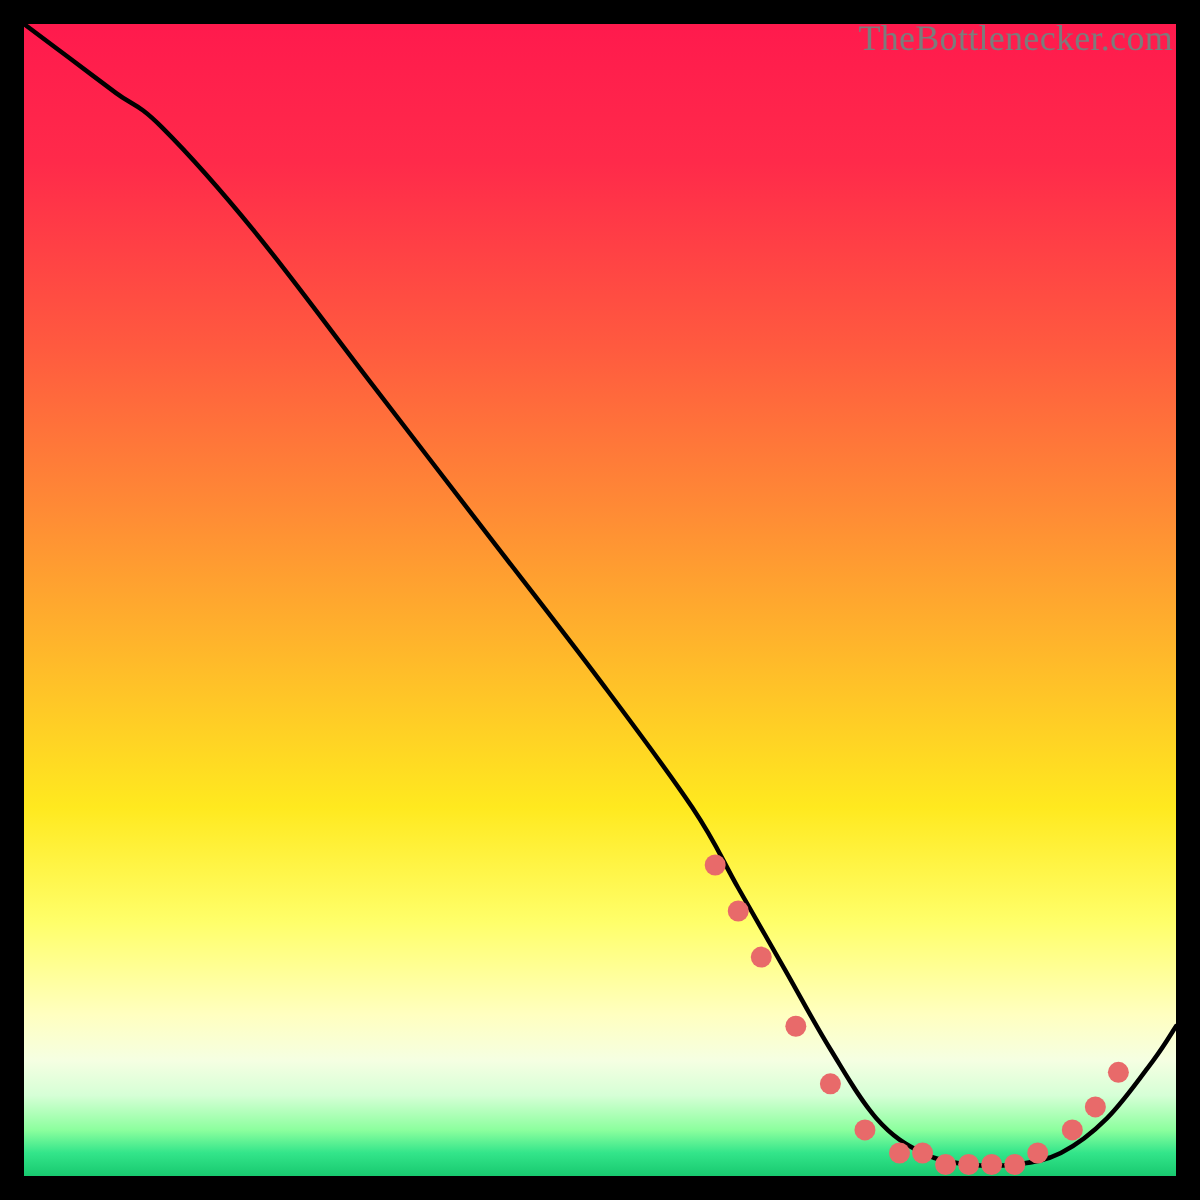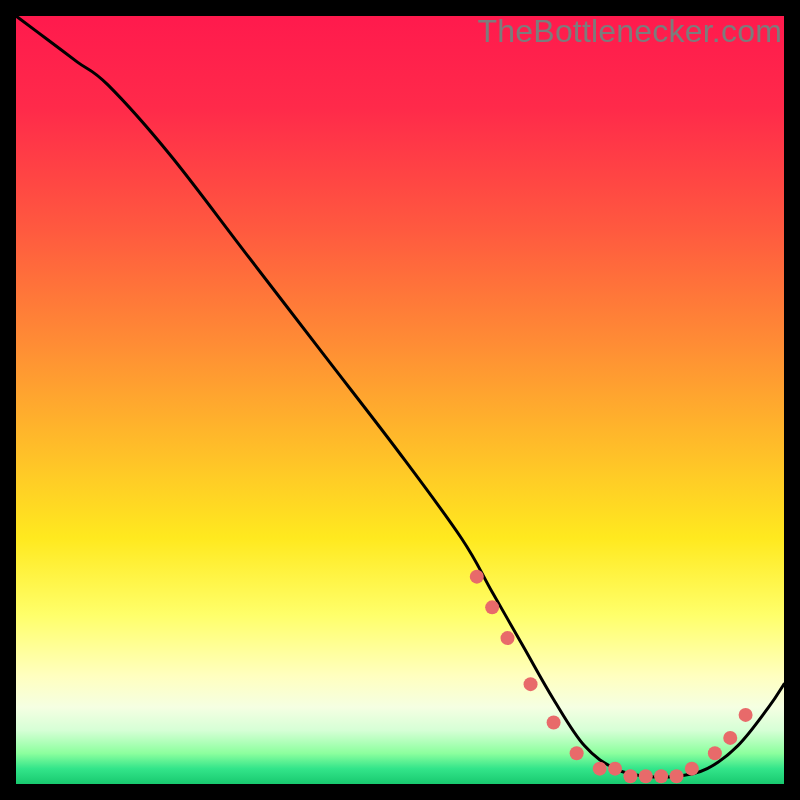--- a/index.html
+++ b/index.html
@@ -38,22 +38,22 @@
       #8cff9e 96%,
       #33e58a 98%,
       #18c96f 100%
     );
   }
   .watermark {
     position: absolute;
     top: -3px;
     right: 2px;
     color: #7c7c7c;
-    font-family: Liberation Sans, sans-serif;
-    font-size: 32px;
+    font-family: Liberation Serif, serif;
+    font-size: 24px;
     letter-spacing: 0.2px;
     user-select: none;
   }
   svg.curve {
     position: absolute;
     left: 0;
     top: 0;
     width: 768px;
     height: 768px;
     overflow: visible;

